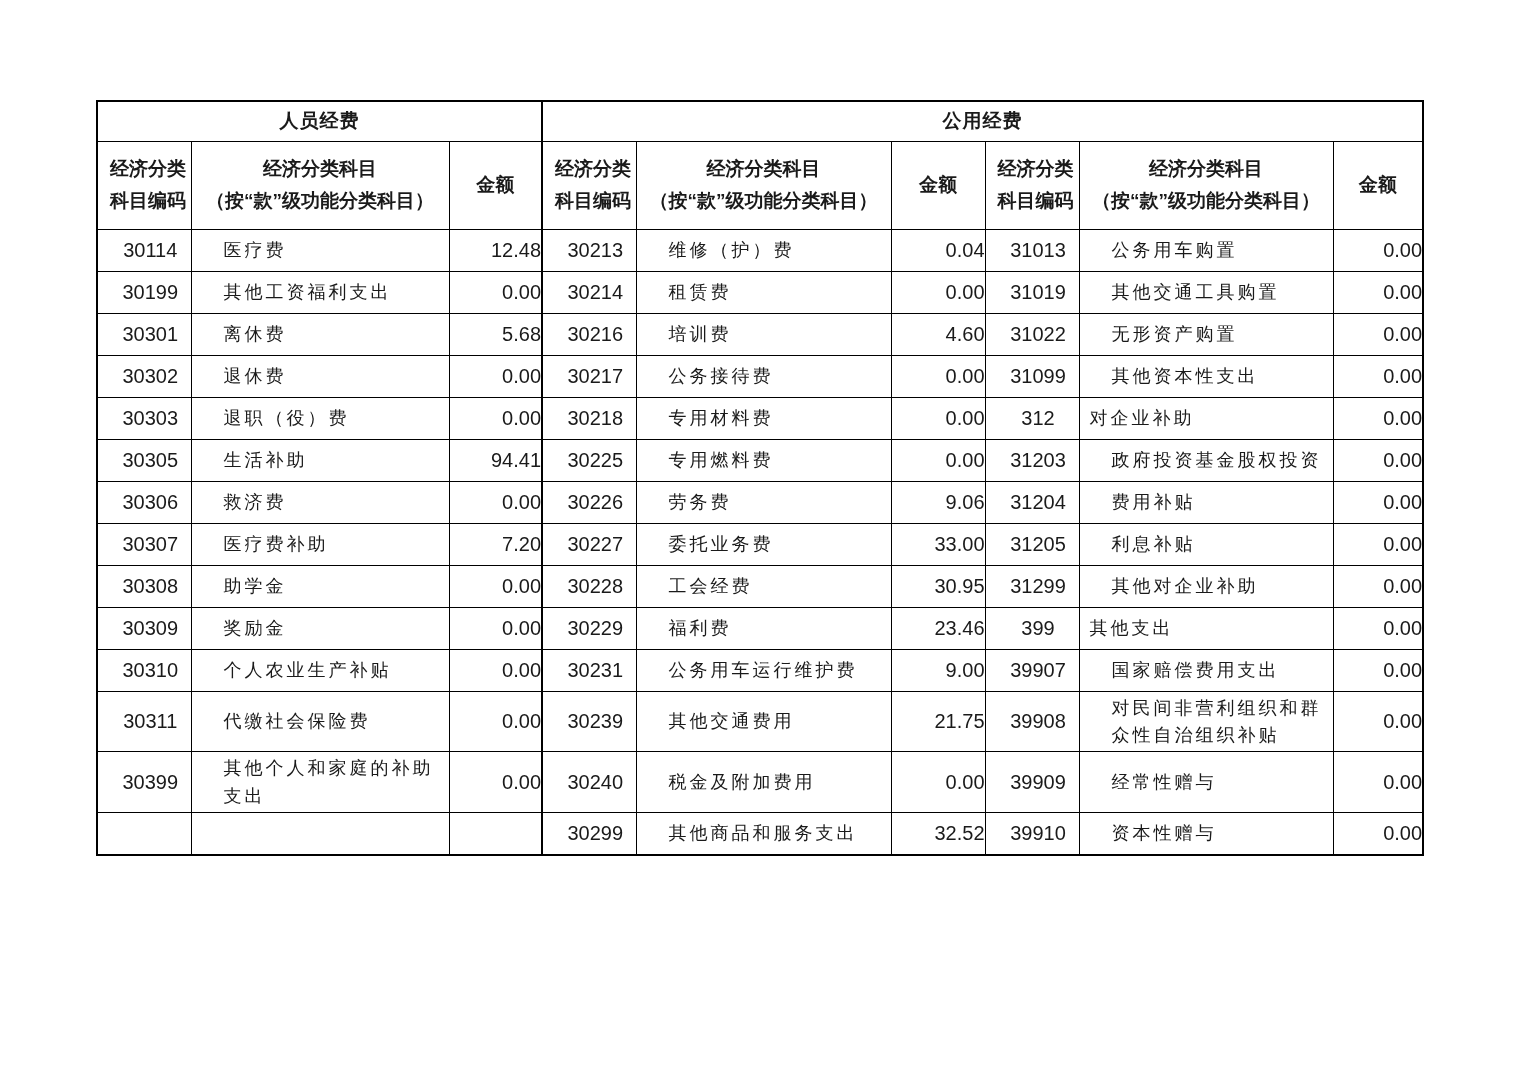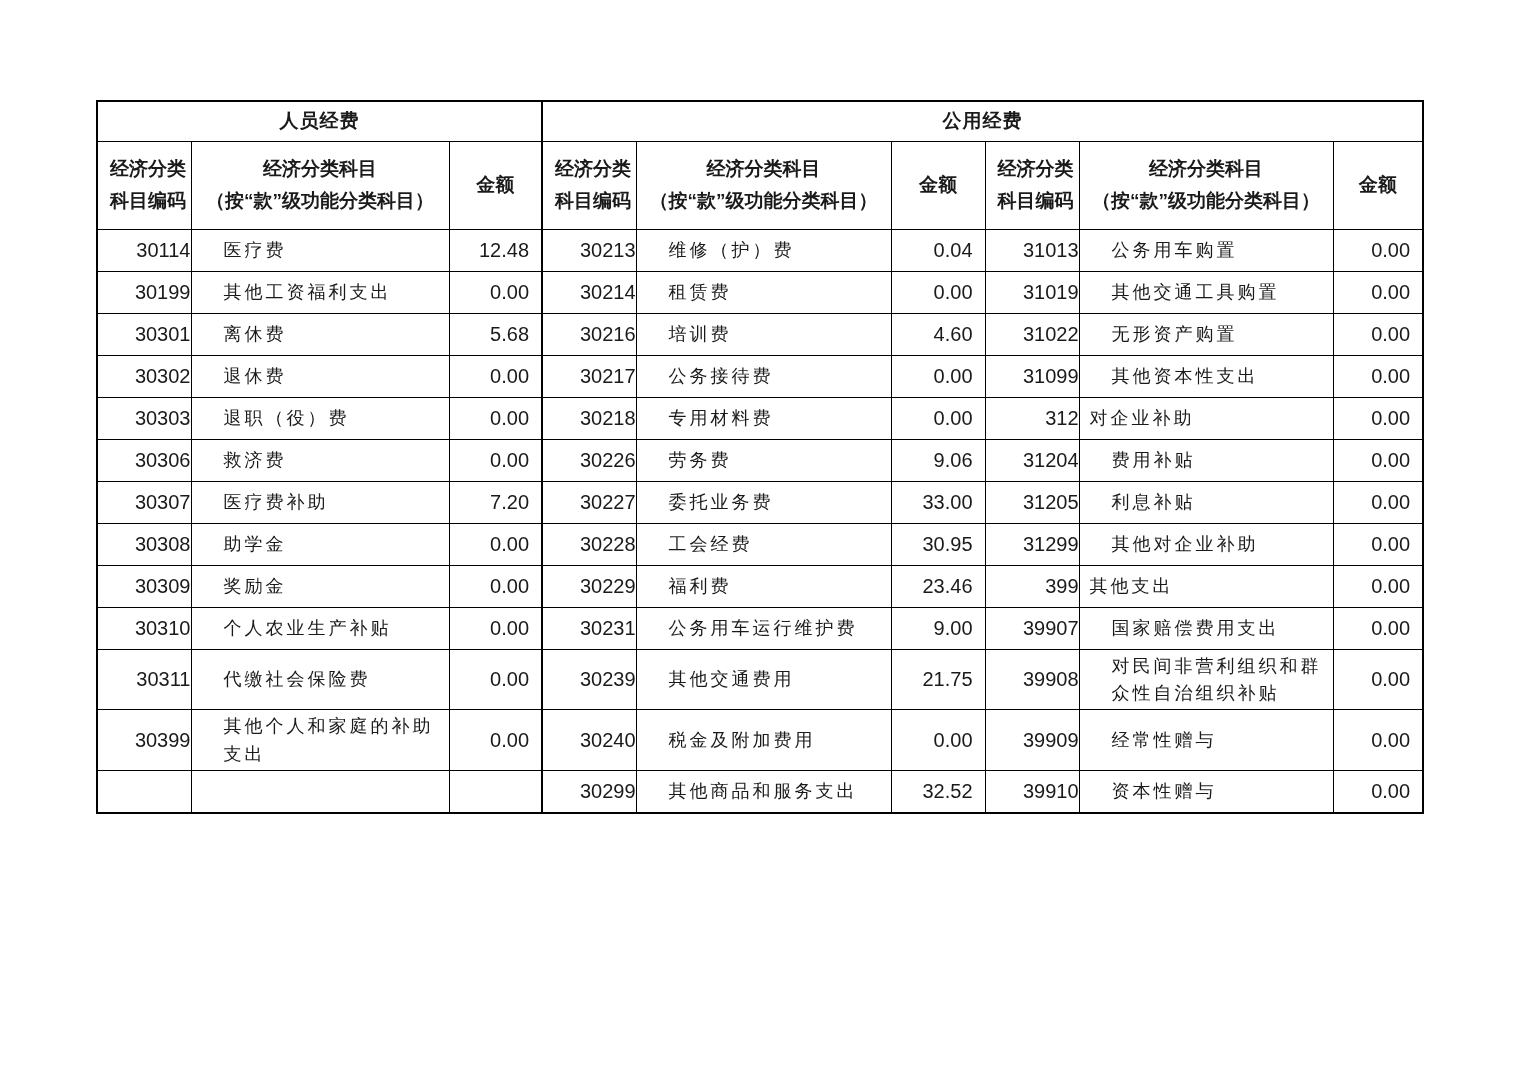--- a/index.html
+++ b/index.html
@@ -56,39 +56,38 @@
   th.h-name span { display: block; }
   th.h-amount {
     text-align: center;
     font-size: 19px;
     font-weight: bold;
   }
 
   tbody tr { height: 42px; }
   td.code {
     font-size: 20px;
-    text-align: right;
+    text-align: center;
     padding-left: 12px;
   }
   td.name {
     font-size: 18px;
     font-family: "DejaVu Serif", serif;
     letter-spacing: 3px;
     line-height: 1.55;
     padding-top: 2px;
     padding-bottom: 2px;
     padding-right: 6px;
     margin-left: 34px;
   }
   td.name.indent { padding-left: 32px; }
   td.name.flush  { padding-left: 10px; }
   td.amount {
     font-size: 20px;
     text-align: right;
-    padding-right: 12px;
   }
 </style>
 </head>
 <body>
 
 <div class="page">
   <table class="budget-table">
     <colgroup>
       <col style="width:94px">
         <col style="width:258px">
@@ -185,20 +184,31 @@
           <td class="name indent">退职（役）费</td>
           <td class="amount">0.00</td>
           <td class="code thick-left">30218</td>
           <td class="name indent">专用材料费</td>
           <td class="amount">0.00</td>
           <td class="code">312</td>
           <td class="name flush">对企业补助</td>
           <td class="amount">0.00</td>
         </tr>
         <tr>
+          <td class="code">30305</td>
+          <td class="name indent">生活补助</td>
+          <td class="amount">94.41</td>
+          <td class="code thick-left">30225</td>
+          <td class="name indent">专用燃料费</td>
+          <td class="amount">0.00</td>
+          <td class="code">31203</td>
+          <td class="name indent">政府投资基金股权投资</td>
+          <td class="amount">0.00</td>
+        </tr>
+        <tr>
           <td class="code">30306</td>
           <td class="name indent">救济费</td>
           <td class="amount">0.00</td>
           <td class="code thick-left">30226</td>
           <td class="name indent">劳务费</td>
           <td class="amount">9.06</td>
           <td class="code">31204</td>
           <td class="name indent">费用补贴</td>
           <td class="amount">0.00</td>
         </tr>

